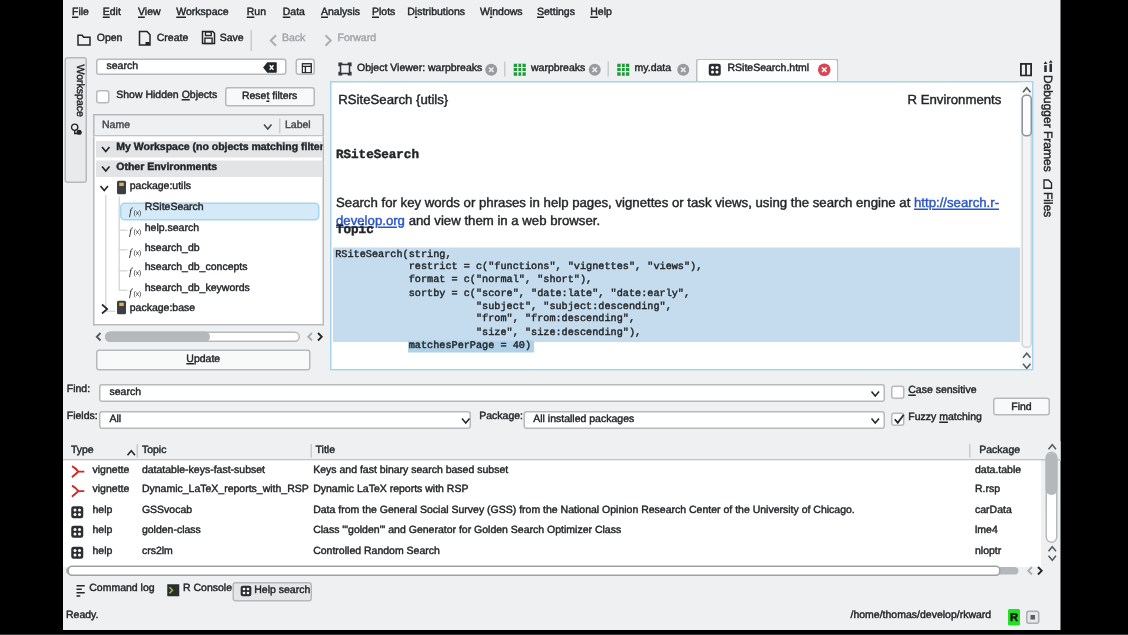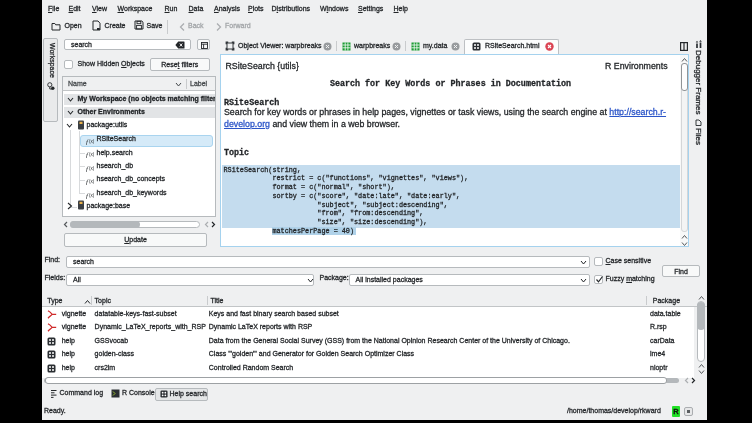--- a/index.html
+++ b/index.html
@@ -222,23 +222,22 @@
 </div>
 
 <svg class="abs" style="left:680px;top:41.5px" width="8" height="9" viewBox="0 0 8 9">
     <rect x="0.6" y="0.6" width="6.8" height="7.8" fill="none" stroke="#26292c" stroke-width="1.2"></rect>
     <path d="M4 0.6 V8.4" stroke="#26292c" stroke-width="1.2"></path>
   </svg>
 
 <div class="abs" id="doc" style="left:220px;top:53.5px;width:469px;height:193px;background:#fff;border:1px solid #a5d2ee;font-size:8.8px;">
   <span class="abs" style="left:4.5px;top:6.5px;">RSiteSearch {utils}</span>
   <span class="abs" style="left:384px;top:6.5px;">R Environments</span>
-  <div class="abs mono b" style="left:0;top:24.8px;width:459px;text-align:center;font-size:8.4px;">Search for Key Words or Phrases in Documentation</div>
   <span class="abs mono b" style="left:3px;top:43px;font-size:8.4px;">RSiteSearch</span>
-  <div class="abs" style="left:3px;top:51px;width:462px;line-height:12px;white-space:nowrap;">Search for key words or phrases in help pages, vignettes or task views, using the search engine at <span style="color:#2b55c8;text-decoration:underline;">http://search.r-</span><br><span style="color:#2b55c8;text-decoration:underline;">develop.org</span> and view them in a web browser.</div>
+  <div class="abs" style="left:3px;top:74px;width:462px;line-height:12px;white-space:nowrap;">Search for key words or phrases in help pages, vignettes or task views, using the search engine at <span style="color:#2b55c8;text-decoration:underline;">http://search.r-</span><br><span style="color:#2b55c8;text-decoration:underline;">develop.org</span> and view them in a web browser.</div>
   <span class="abs mono b" style="left:3px;top:93.5px;font-size:8.4px;">Topic</span>
   <div class="abs" style="left:1px;top:110px;width:459px;height:63px;background:#c4dcee;"></div>
   <div class="abs mono" style="left:2.5px;top:111px;font-size:6.8px;line-height:8.8px;white-space:pre;">RSiteSearch(string,
             restrict = c("functions", "vignettes", "views"),
             format = c("normal", "short"),
             sortby = c("score", "date:late", "date:early",
                        "subject", "subject:descending",
                        "from", "from:descending",
                        "size", "size:descending"),
             <span style="background:#b0d2e9;padding-right:2px;">matchesPerPage = 40)</span></div>

